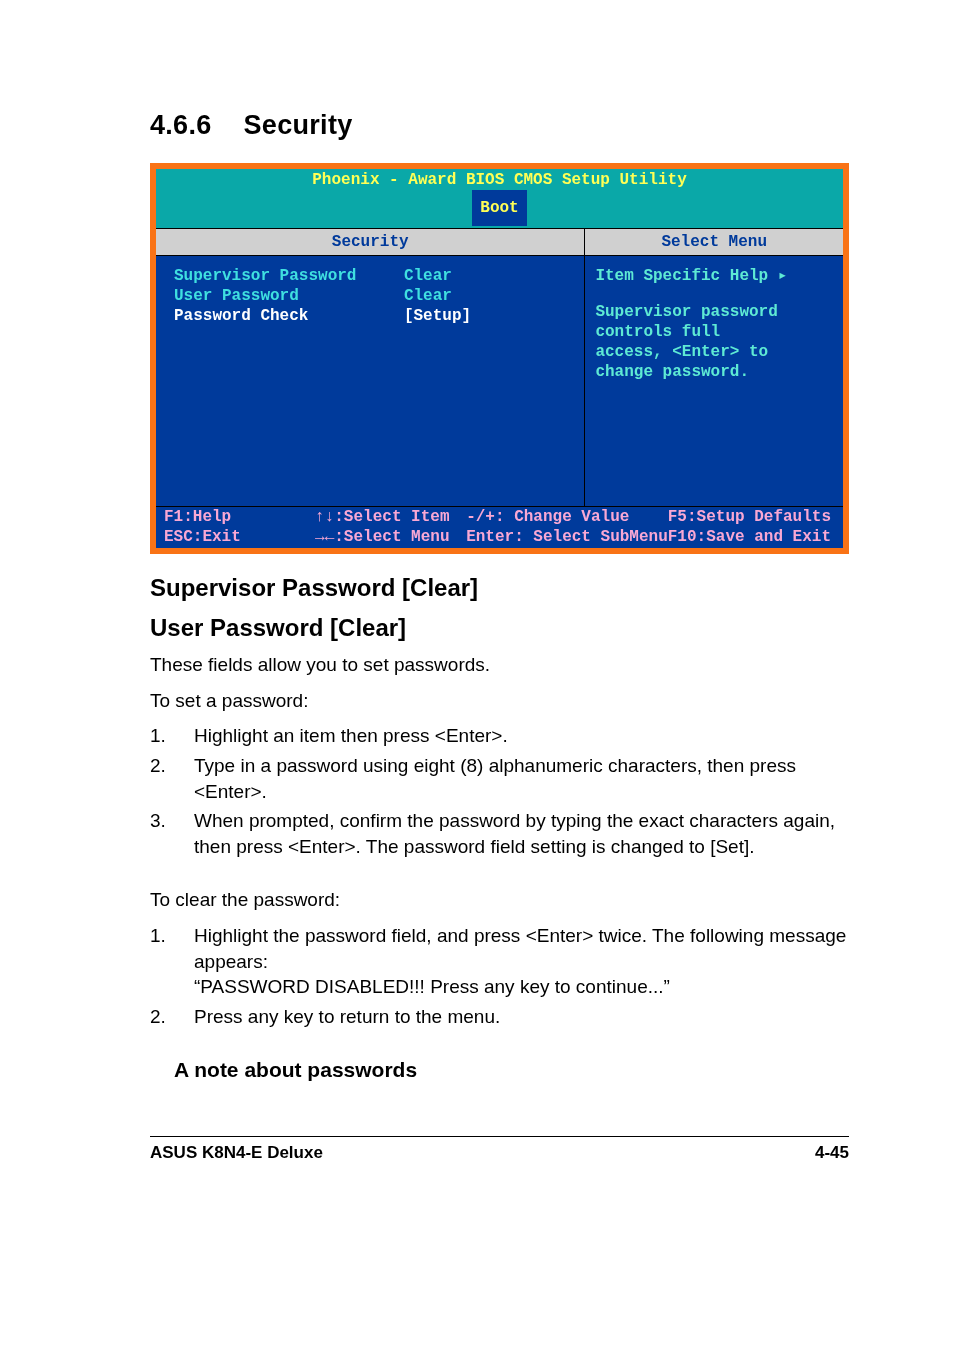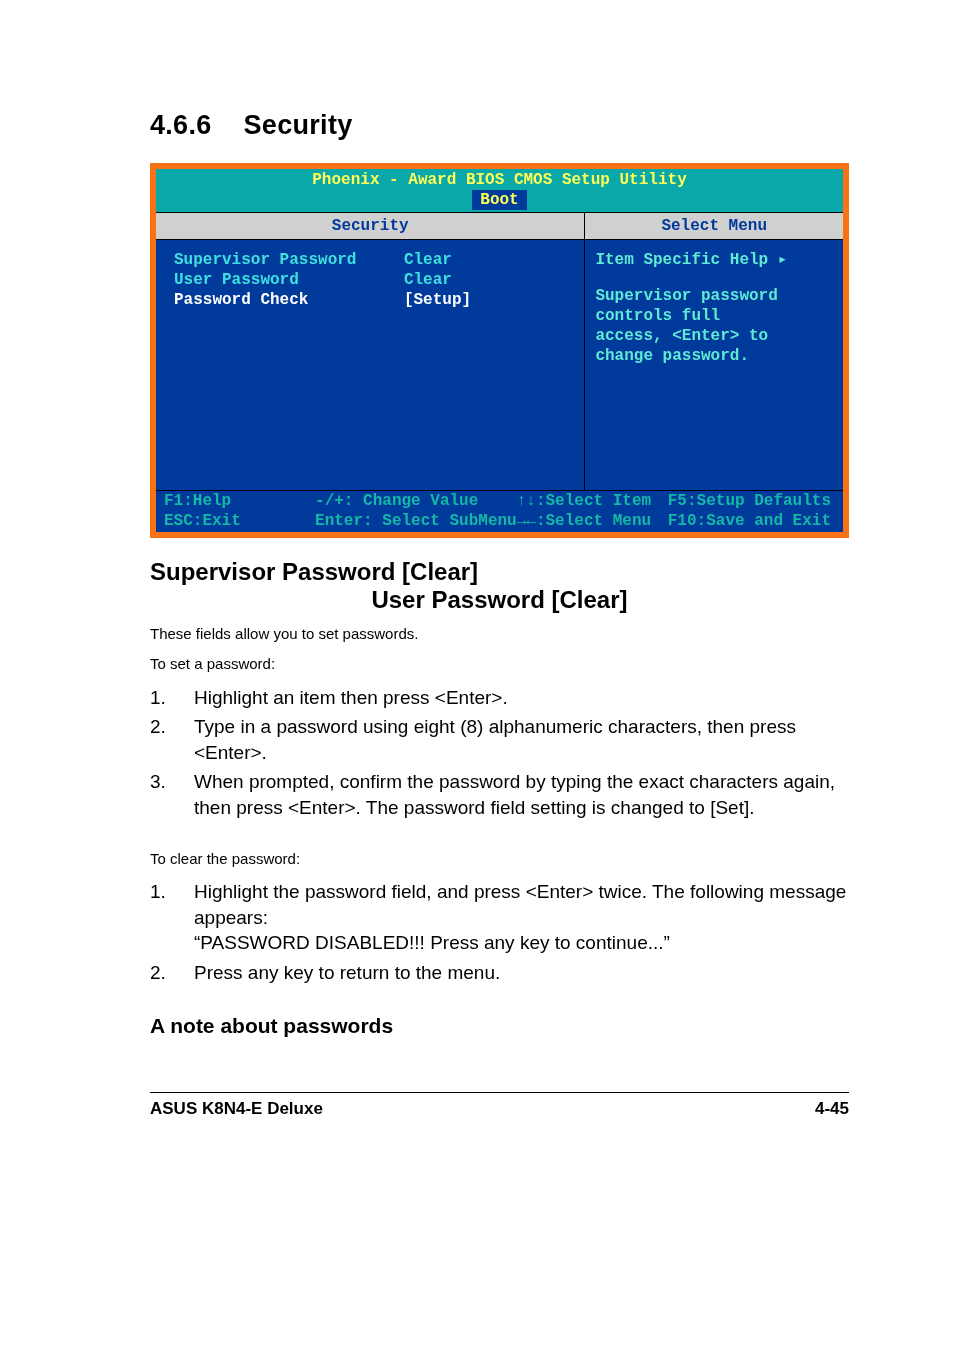--- a/index.html
+++ b/index.html
@@ -27,21 +27,21 @@
   }
   .bios-tabrow {
     display: flex;
     justify-content: center;
     background: #0aa8a8;
     padding: 0 4px 2px 4px;
   }
   .bios-tab {
     background: #003a9b;
     color: #ffff55;
-    padding: 0 8px;
+    padding: 8px 8px;
   }
   .bios-bars { display: flex; }
   .bios-bar-left, .bios-bar-right {
     background: #d0d0d0;
     color: #003a9b;
     text-align: center;
     padding: 3px 0;
     border-top: 1px solid #000;
     border-bottom: 1px solid #000;
   }
@@ -62,37 +62,37 @@
   .help-arrow { font-family: "Courier New", Courier, monospace; }
   .bios-footer {
     background: #003a9b;
     display: flex;
     padding: 0 8px 1px 8px;
     border-top: 1px solid #000;
   }
   .bios-footer .col { flex: 1; }
   .bios-footer .col3 { text-align: right; padding-right: 4px; }
   .bios-footer span { white-space: nowrap; }
-  .cyanf { color: #14b8a6; }
+  .cyanf { color: #f9a8d4; }
 
   
   h2.sub { font-size: 24px; font-weight: 700; margin-top: 8px; }
-  p.body { font-size: 15px; margin-top: 10px; line-height: 1.35; }
+  p.body { font-size: 19px; margin-top: 10px; line-height: 1.35; }
   p.lead { }
   ol.numlist {
     list-style: none;
     font-size: 19px;
     margin-top: 10px;
     line-height: 1.35;
   }
   ol.numlist li { display: flex; margin-top: 4px; }
   ol.numlist li .n { flex: 0 0 44px; }
   ol.numlist li .t { flex: 1; }
 
-  h2.note { font-size: 21px; font-weight: 700; margin-top: 28px; }
+  h2.note { font-size: 21px; font-weight: 700; margin-top: 28px; margin-left: 24px; }
   p.notebody { font-size: 19px; margin-top: 6px; line-height: 1.35; }
 
   .footer-rule {
     border: none;
     border-top: 1px solid #000;
     margin-top: 54px;
   }
   .page-footer {
     display: flex;
     justify-content: space-between;
@@ -146,36 +146,36 @@
         <div class="bios-help-line">change password.</div>
       </div>
     </div>
 
     <div class="bios-footer">
       <div class="col">
         <span class="cyanf">F1:Help</span><br>
         <span class="cyanf">ESC:Exit</span>
       </div>
       <div class="col">
+        <span class="cyanf">↑↓:Select Item</span><br>
+        <span class="cyanf">→←:Select Menu</span>
+      </div>
+      <div class="col">
         <span class="cyanf">-/+: Change Value</span><br>
         <span class="cyanf">Enter: Select SubMenu</span>
-      </div>
-      <div class="col">
-        <span class="cyanf">↑↓:Select Item</span><br>
-        <span class="cyanf">→←:Select Menu</span>
       </div>
       <div class="col col3">
         <span class="cyanf">F5:Setup Defaults</span><br>
         <span class="cyanf">F10:Save and Exit</span>
       </div>
     </div>
   </div>
 
   <h2 class="sub">Supervisor Password [Clear]</h2>
-  <h2 class="sub" style="margin-top:0;text-align:center;">User Password [Clear]</h2>
+  <h2 class="sub" style="margin-top:12px;">User Password [Clear]</h2>
 
   <p class="body">These fields allow you to set passwords.</p>
 
   <p class="body lead">To set a password:</p>
 
   <ol class="numlist">
     <li>
         <span class="n">1.</span>
         <span class="t">Highlight an item then press &lt;Enter&gt;.</span>
       </li>

